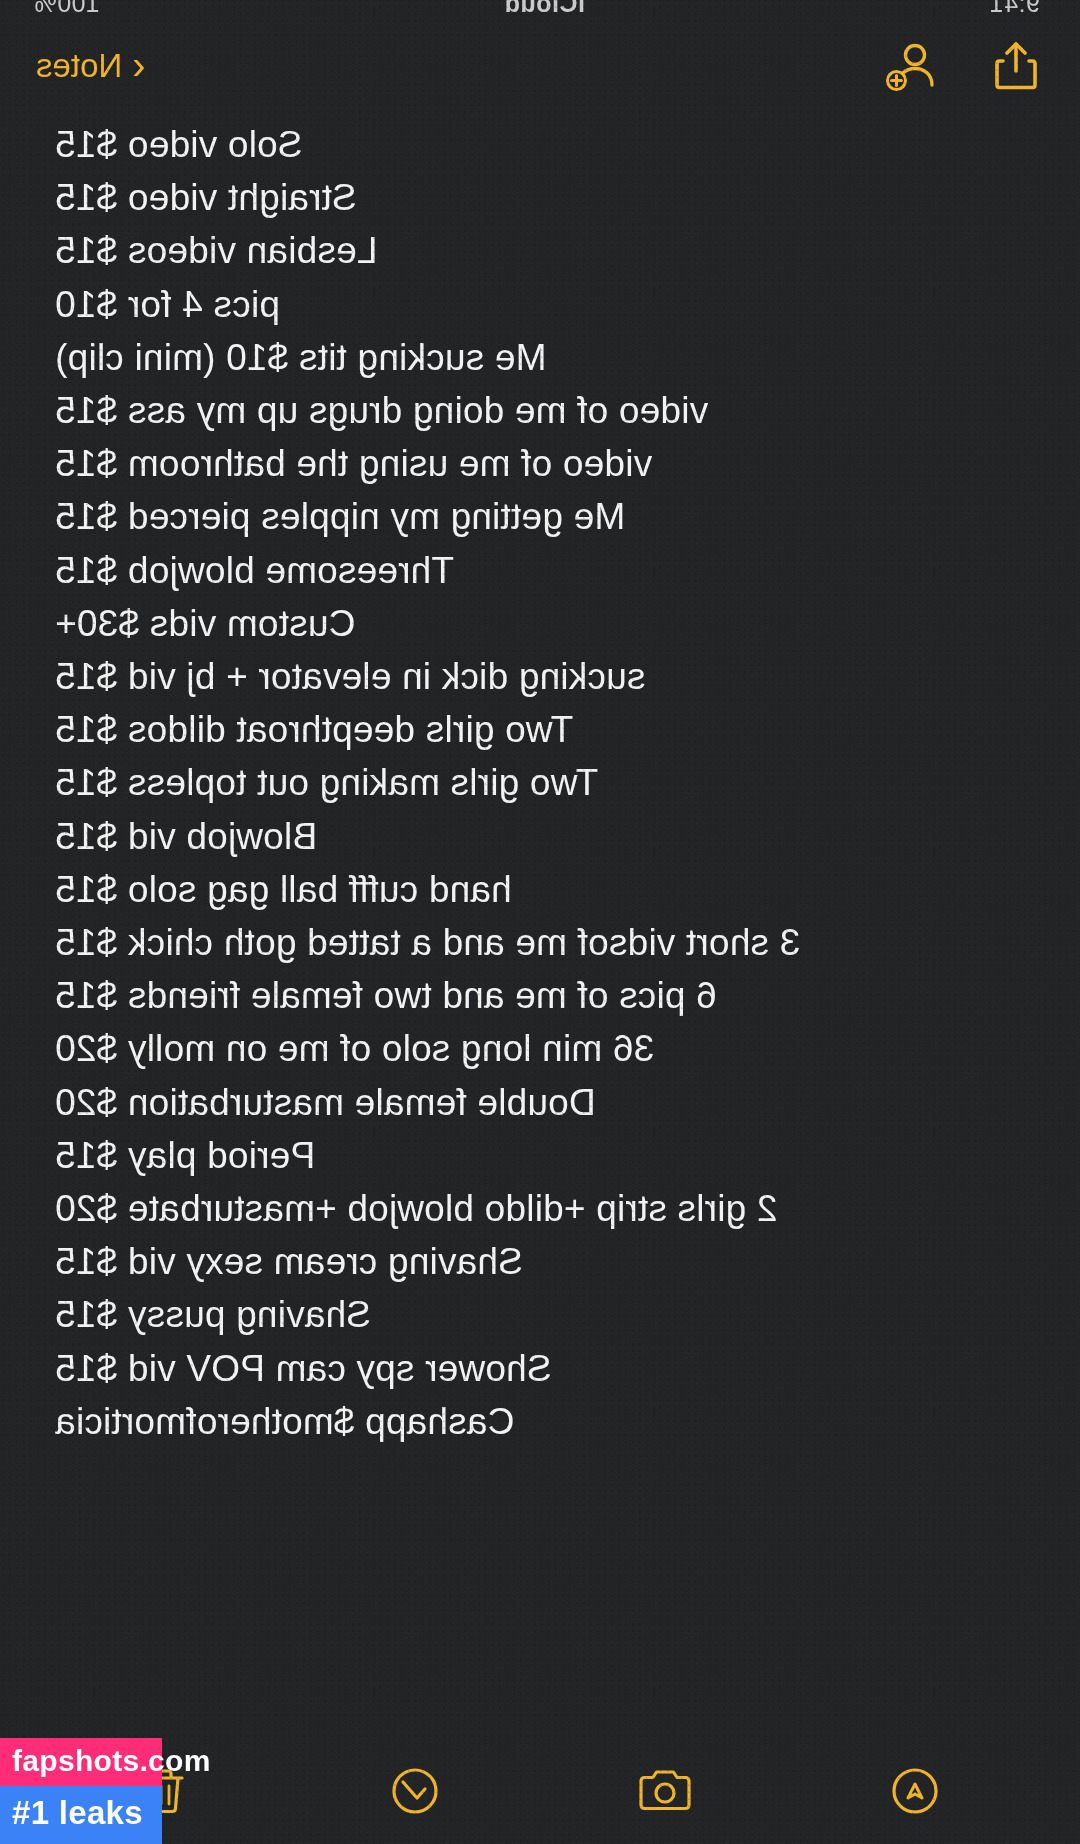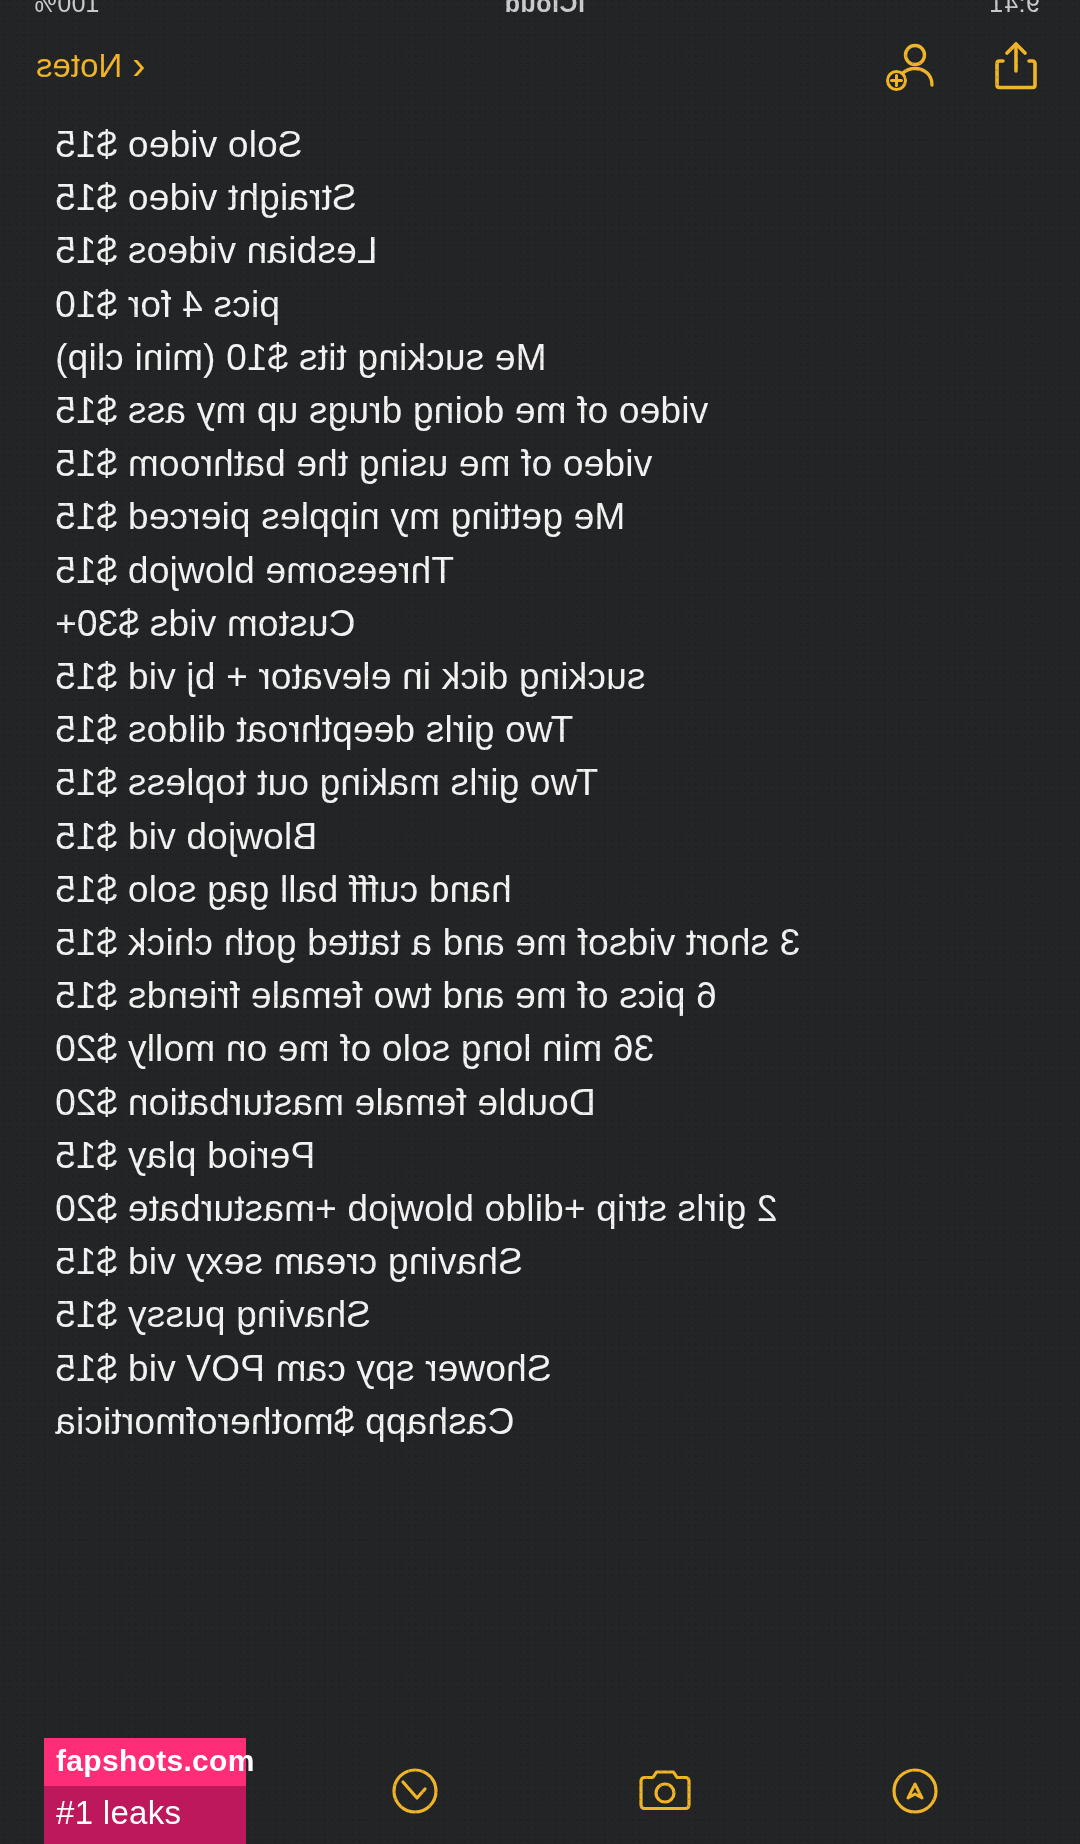--- a/index.html
+++ b/index.html
@@ -113,38 +113,37 @@
     width: 62px; height: 62px;
     display: flex; align-items: center; justify-content: center;
     cursor: pointer;
   }
 
   
   .watermark {
     position: absolute;
     left: 0;
     bottom: 0;
-    width: 202px;
+    width: 162px;
     z-index: 50;
     font-family: "Liberation Sans", sans-serif;
-    margin-left: 44px;
   }
   .wm-top {
     background: #ff2d78;
     color: #ffffff;
     font-size: 30px;
     font-weight: bold;
     padding: 6px 10px 8px 12px;
     letter-spacing: 0.3px;
   }
   .wm-bottom {
-    background: #be185d;
+    background: #3b82f6;
     color: #ffffff;
     font-size: 33px;
-    font-weight: normal;
+    font-weight: bold;
     padding: 8px 10px 12px 12px;
     letter-spacing: 0.3px;
   }
 </style>
 </head>
 <body>
 
 <div class="screen">
 
   <div class="status-bar">

